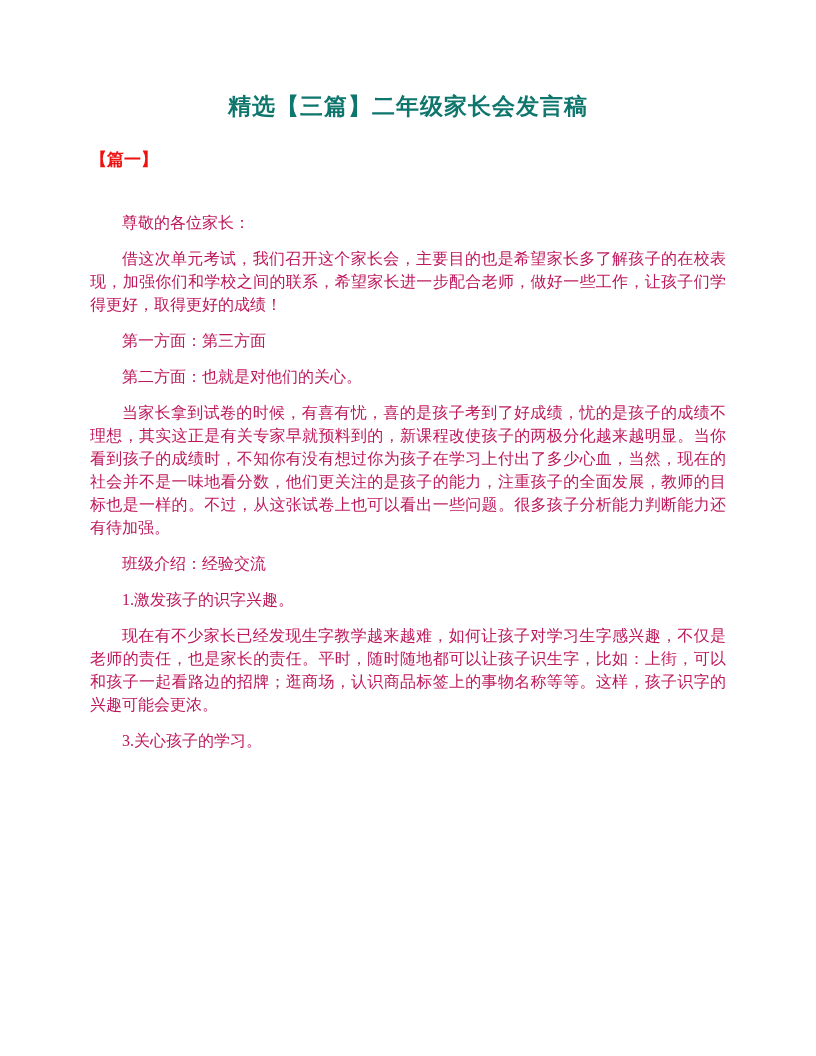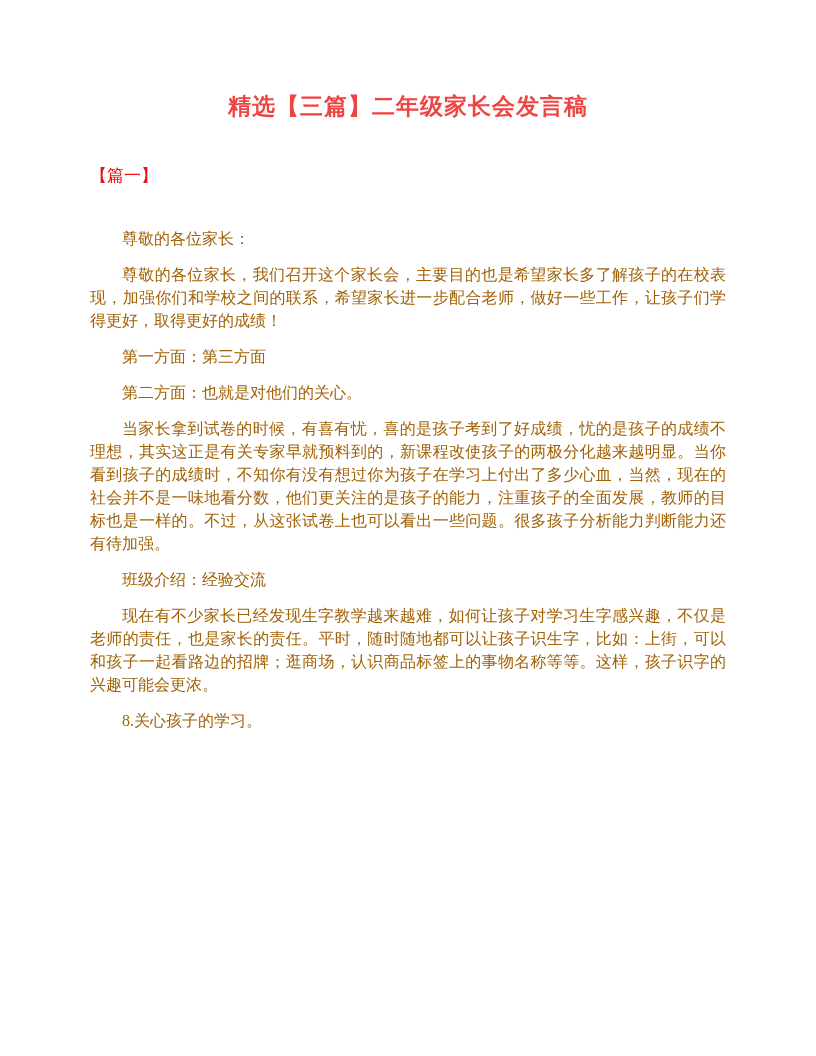--- a/index.html
+++ b/index.html
@@ -19,55 +19,56 @@
     overflow: hidden;
   }
   .doc-title {
     margin: 0;
     font-family: "Liberation Sans", "DejaVu Sans", sans-serif;
     font-size: 23px;
     font-weight: bold;
     line-height: 27px;
     text-align: center;
     letter-spacing: 1px;
-    color: #ef4444;
+    color: #0f766e;
   }
   .section-label {
-    margin-top: 44px;
+    margin-top: 28px;
     font-family: "Liberation Sans", "DejaVu Sans", sans-serif;
     font-size: 17px;
-    font-weight: normal;
+    font-weight: bold;
     line-height: 23px;
     color: #ee1111;
   }
   .doc-body p {
     margin: 13px 0;
     font-size: 16px;
     line-height: 23px;
     text-indent: 2em;
     text-align: justify;
-    color: #a16207;
+    color: #be185d;
   }
   .doc-body p:first-child {
     margin-top: 40px;
   }
 </style>
 </head>
 <body>
 
 <div class="page">
 
   <h1 class="doc-title">精选【三篇】二年级家长会发言稿</h1>
 
   <div class="section-label">【篇一】</div>
 
   <div class="doc-body">
     <p>尊敬的各位家长：</p>
-    <p>尊敬的各位家长，我们召开这个家长会，主要目的也是希望家长多了解孩子的在校表现，加强你们和学校之间的联系，希望家长进一步配合老师，做好一些工作，让孩子们学得更好，取得更好的成绩！</p>
+    <p>借这次单元考试，我们召开这个家长会，主要目的也是希望家长多了解孩子的在校表现，加强你们和学校之间的联系，希望家长进一步配合老师，做好一些工作，让孩子们学得更好，取得更好的成绩！</p>
     <p>第一方面：第三方面</p>
     <p>第二方面：也就是对他们的关心。</p>
     <p>当家长拿到试卷的时候，有喜有忧，喜的是孩子考到了好成绩，忧的是孩子的成绩不理想，其实这正是有关专家早就预料到的，新课程改使孩子的两极分化越来越明显。当你看到孩子的成绩时，不知你有没有想过你为孩子在学习上付出了多少心血，当然，现在的社会并不是一味地看分数，他们更关注的是孩子的能力，注重孩子的全面发展，教师的目标也是一样的。不过，从这张试卷上也可以看出一些问题。很多孩子分析能力判断能力还有待加强。</p>
     <p>班级介绍：经验交流</p>
+    <p>1.激发孩子的识字兴趣。</p>
     <p>现在有不少家长已经发现生字教学越来越难，如何让孩子对学习生字感兴趣，不仅是老师的责任，也是家长的责任。平时，随时随地都可以让孩子识生字，比如：上街，可以和孩子一起看路边的招牌；逛商场，认识商品标签上的事物名称等等。这样，孩子识字的兴趣可能会更浓。</p>
-    <p>8.关心孩子的学习。</p>
+    <p>3.关心孩子的学习。</p>
   </div>
 
 </div>
 
 </body></html>

